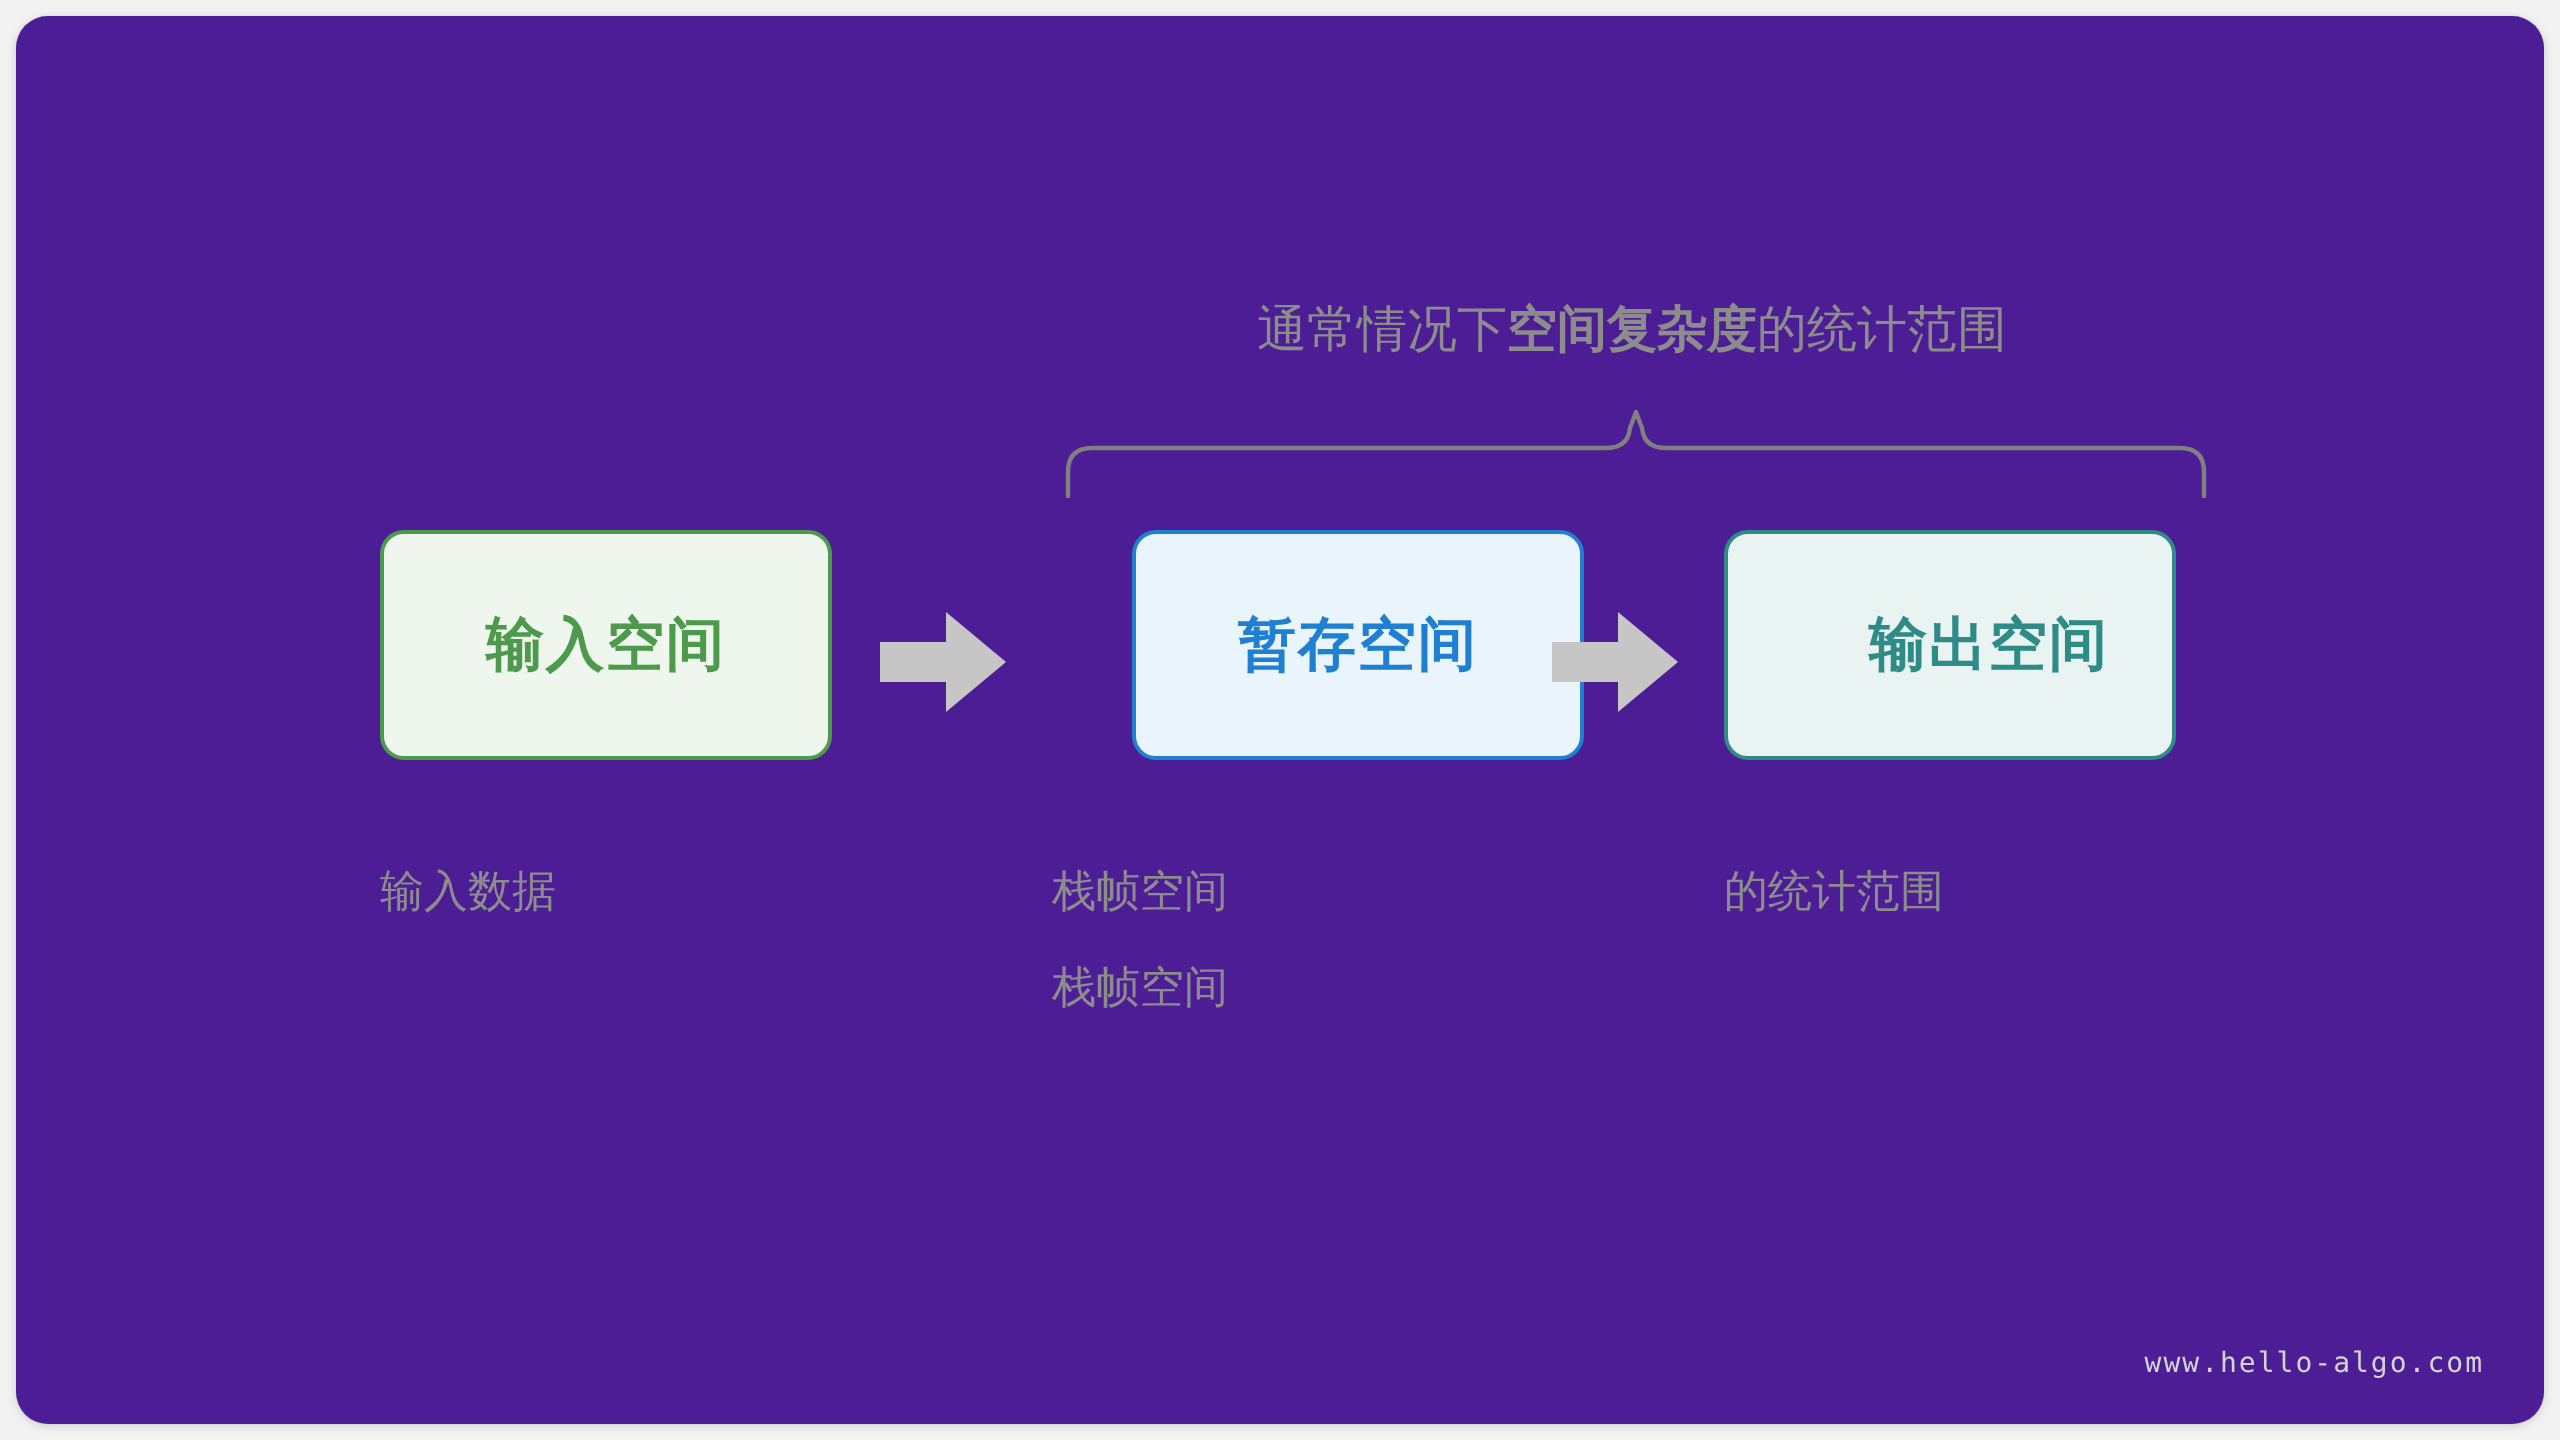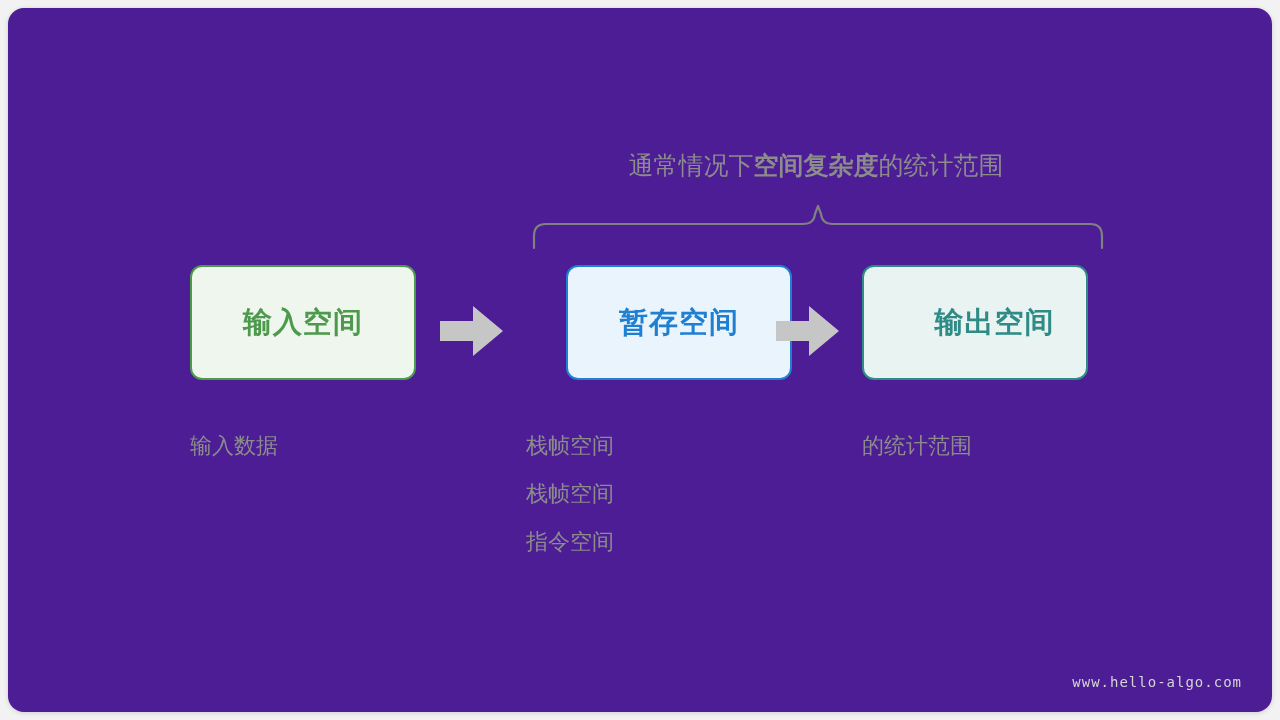--- a/index.html
+++ b/index.html
@@ -163,21 +163,20 @@
       <span class="box-label">输出空间</span>
     </div>
 
     <div class="caption-col caption-col-input">
       <div class="caption-line">输入数据</div>
     </div>
 
     <div class="caption-col caption-col-buffer">
       <div class="caption-line">栈帧空间</div>
       <div class="caption-line">栈帧空间</div>
-      <div class="caption-line">指令空间</div>
     </div>
 
     <div class="caption-col caption-col-output">
       <div class="caption-line">的统计范围</div>
     </div>
 
     <div class="watermark">www.hello-algo.com</div>
 
   </div>
 </div>

